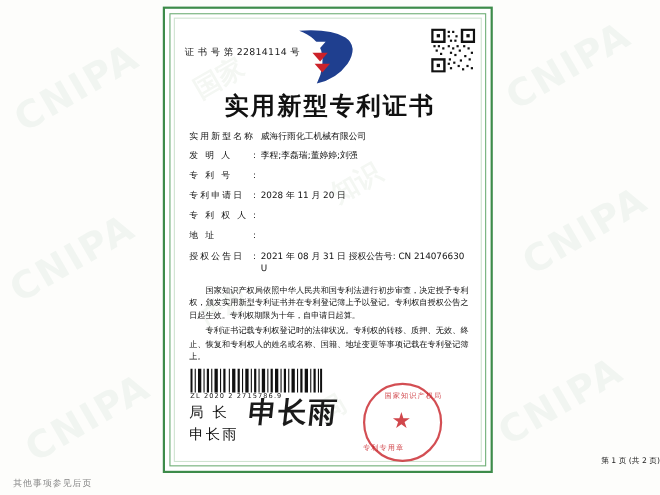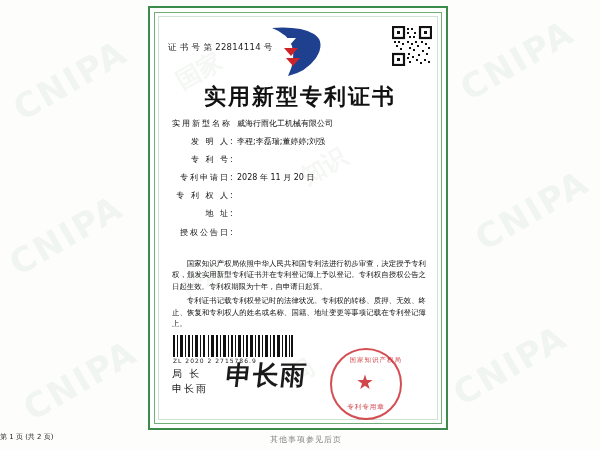--- a/index.html
+++ b/index.html
@@ -144,21 +144,20 @@
   .field-row {
     display: flex;
     align-items: flex-start;
     margin-bottom: 6.5px;
   }
   .field-label {
     width: 58px;
     flex: 0 0 58px;
     letter-spacing: 2px;
     white-space: nowrap;
-    text-align: right;
   }
   .field-colon {
     width: 7px;
     flex: 0 0 7px;
   }
   .field-value {
     flex: 1;
     word-break: break-all;
   }
 
@@ -193,21 +192,21 @@
     font-size: 6px;
     color: #222;
     letter-spacing: 1px;
   }
 
   
   .sign-label {
     position: absolute;
     left: 172px;
     top: 366px;
-    font-size: 10px;
+    font-size: 13px;
     color: #111;
     letter-spacing: 2px;
     line-height: 1.5;
   }
   .sign-script {
     position: absolute;
     left: 226px;
     top: 358px;
     font-family: "DejaVu Serif", serif;
     font-size: 26px;
@@ -252,45 +251,43 @@
     font-size: 6.5px;
     color: #c9272d;
     opacity: 0.85;
     letter-spacing: 1px;
   }
   .seal-text-bottom {
     position: absolute;
     left: 0;
     bottom: 8px;
     width: 72px;
-    text-align: center;
     font-size: 6.5px;
     color: #c9272d;
     opacity: 0.85;
     letter-spacing: 1px;
   }
 
   
   .page-num {
     position: absolute;
     left: 0;
     right: 0;
-    top: 432px;
-    text-align: left;
+    top: 414px;
+    text-align: right;
     font-size: 7px;
     color: #222;
   }
 
   
   .caption {
     position: absolute;
     left: 12px;
     right: 0;
     top: 434px;
-    text-align: center;
     font-size: 8px;
     color: #888;
     letter-spacing: 1px;
   }
 </style>
 </head>
 <body>
 
 <div class="page">
 
@@ -391,20 +388,21 @@
       <div class="field-label">专 利 权 人</div>
       <div class="field-colon">:</div>
     </div>
     <div class="field-row">
       <div class="field-label">地 址</div>
       <div class="field-colon">:</div>
     </div>
     <div class="field-row">
       <div class="field-label">授权公告日</div>
       <div class="field-colon">:</div>
+      <div class="field-value">2021 年 08 月 31 日        授权公告号: CN 214076630 U</div>
     </div>
   </div>
 
   <div class="para-block">
     <div class="para">国家知识产权局依照中华人民共和国专利法进行初步审查，决定授予专利权，颁发实用新型专利证书并在专利登记簿上予以登记。专利权自授权公告之日起生效。专利权期限为十年，自申请日起算。</div>
     <div class="para">专利证书记载专利权登记时的法律状况。专利权的转移、质押、无效、终止、恢复和专利权人的姓名或名称、国籍、地址变更等事项记载在专利登记簿上。</div>
   </div>
 
   <div class="barcode">
     <svg width="120" height="22" viewBox="0 0 120 22">

